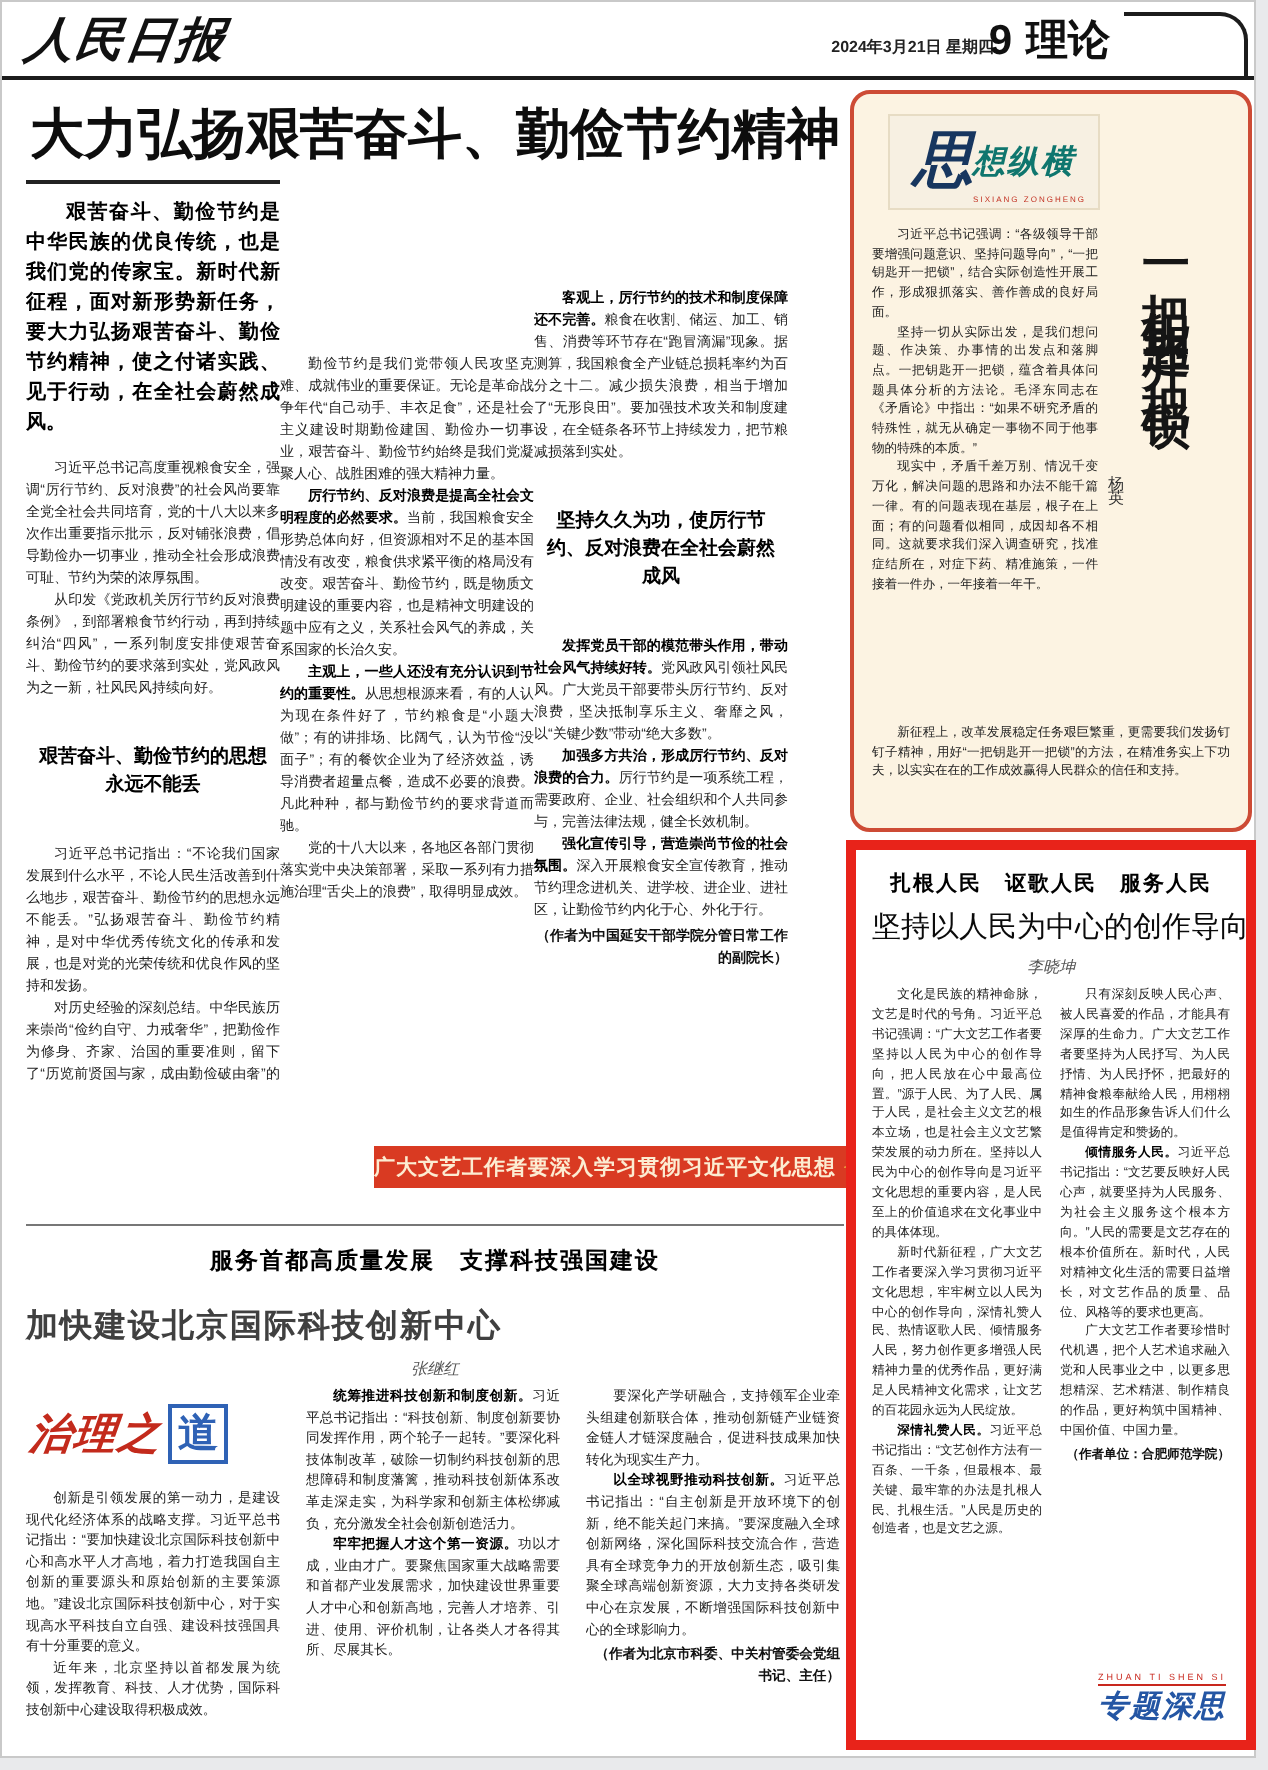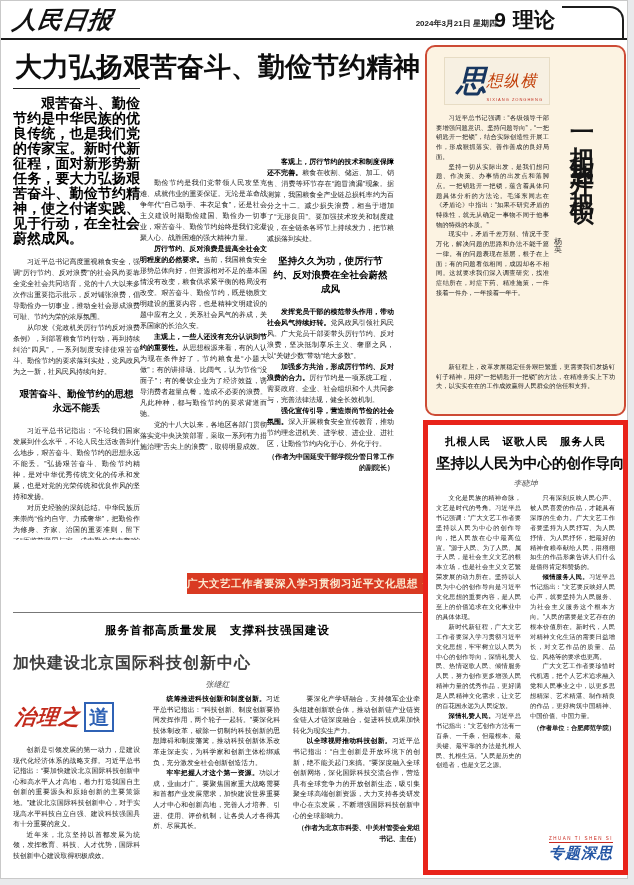--- a/index.html
+++ b/index.html
@@ -16,66 +16,66 @@
   .mast-page{position:absolute;right:72px;top:5px;font-size:21px;font-weight:800;color:#101010;
              display:flex;gap:7px;align-items:baseline;}
   .mast-corner{position:absolute;right:3px;top:5px;width:60px;height:32px;
                border-top:2px solid #1c1c1c;border-right:2px solid #1c1c1c;
                border-top-right-radius:14px;}
 
   
   .para{margin:0;text-indent:2em;text-align:justify;color:#222;}
   .para b{font-weight:800;color:#000;}
   .sig{margin:2px 0 0;text-align:right;font-weight:700;color:#111;}
-  .subhead{margin:10px 2px;text-align:center;font-weight:800;color:#000;}
+  .subhead{margin:22px 2px;text-align:center;font-weight:800;color:#000;}
 
   
   .main-art{position:absolute;left:12px;top:46px;width:409px;}
   .main-title{margin:2px 0 0;text-align:center;font-size:27px;font-weight:900;color:#0d0d0d;letter-spacing:0;}
   .byline{text-align:center;font-family:"Liberation Serif",serif;font-style:italic;
           font-size:8px;color:#555;margin:5px 0 4px;}
   .main-cols{display:flex;gap:0;height:452px;overflow:hidden;margin-top:3px;align-items:center;}
   .mcol{width:127px;overflow:hidden;font-size:7px;line-height:11px;}
   .mcol .subhead{font-size:9.5px;line-height:14px;}
   .core-box{margin-bottom:9px;}
   .core-label{font-size:11.5px;font-weight:800;color:#000;letter-spacing:2px;padding-bottom:4px;
               border-bottom:2px solid #222;margin-bottom:7px;}
-  .core-text{font-family:"Liberation Serif",serif;font-size:14px;line-height:15px;
+  .core-text{font-family:"Liberation Serif",serif;font-size:10px;line-height:15px;
              font-weight:600;color:#000;text-align:justify;text-indent:2em;margin:0 0 10px;}
 
   
   .banner{position:absolute;left:186px;top:572px;width:236px;height:21px;background:#d93a22;
           display:flex;align-items:center;justify-content:center;gap:4px;}
   .banner-text{color:#fcecd2;font-weight:800;font-size:10.5px;letter-spacing:0.5px;white-space:nowrap;}
 
   
   .sx-box{position:absolute;left:424px;top:44px;width:201px;height:371px;box-sizing:border-box;
           background:#fcf3e2;border:2px solid #cd4b35;border-radius:10px;padding:8px 9px;overflow:hidden;}
   .sx-logo{width:104px;height:46px;background:#f7f0e2;border:1px solid #e7dcc4;
            display:flex;align-items:center;justify-content:center;margin:2px 0 8px 8px;position:relative;}
   .sx-logo-si{font-family:"Liberation Serif",serif;font-weight:900;font-style:italic;
               font-size:30px;color:#17365f;line-height:1;}
-  .sx-logo-rest{font-family:"Liberation Serif",serif;font-weight:400;font-style:italic;
-                font-size:16px;color:#c2410c;letter-spacing:1px;}
+  .sx-logo-rest{font-family:"Liberation Serif",serif;font-weight:700;font-style:italic;
+                font-size:16px;color:#0f766e;letter-spacing:1px;}
   .sx-logo-cap{position:absolute;right:6px;bottom:2px;font-size:4px;color:#c23122;letter-spacing:1px;}
   .sx-flex{display:flex;}
   .sx-text{width:113px;font-size:6.3px;line-height:9.7px;height:243px;overflow:hidden;}
   .sx-right{flex:1;position:relative;display:flex;justify-content:center;}
   .v-title{writing-mode:vertical-rl;font-size:24px;font-weight:900;color:#151515;
            letter-spacing:9px;margin-top:6px;}
   .v-author{position:absolute;left:2px;top:118px;writing-mode:vertical-rl;font-size:8px;
             color:#333;letter-spacing:7px;font-family:"Liberation Serif",serif;}
   .sx-bottom{margin-top:6px;font-size:6.3px;line-height:9.7px;height:48px;overflow:hidden;}
 
   
   .hl-box{position:absolute;left:422px;top:419px;width:205px;height:455px;box-sizing:border-box;
           border:5px solid #e8231a;background:#fff;padding:8px 8px 22px;overflow:hidden;}
   .hl-kicker{text-align:center;font-family:"Liberation Serif",serif;font-weight:800;
              font-size:10.5px;letter-spacing:1px;color:#000;margin:2px 0 5px;white-space:nowrap;}
-  .hl-title{text-align:center;font-size:14.5px;font-weight:700;color:#0a0a0a;margin:0 0 4px;white-space:nowrap;}
+  .hl-title{text-align:center;font-size:14.5px;font-weight:400;color:#0a0a0a;margin:0 0 4px;white-space:nowrap;}
   .hl-cols{display:flex;gap:9px;height:332px;overflow:hidden;margin-top:4px;}
   .hl-col{width:89px;overflow:hidden;font-size:6.3px;line-height:9.9px;}
   .hl-badge{position:absolute;right:10px;bottom:7px;text-align:center;}
   .hl-badge-cap{font-size:4.5px;color:#c8281e;letter-spacing:1.5px;border-bottom:1px solid #c8281e;
                 padding-bottom:1px;margin-bottom:1px;}
   .hl-badge-text{font-family:"Liberation Serif",serif;font-weight:900;font-style:italic;
                  font-size:15px;color:#2456a4;letter-spacing:1px;}
 
   
   .bottom-rule{position:absolute;left:12px;top:611px;width:409px;border-top:1.5px solid #777;}

